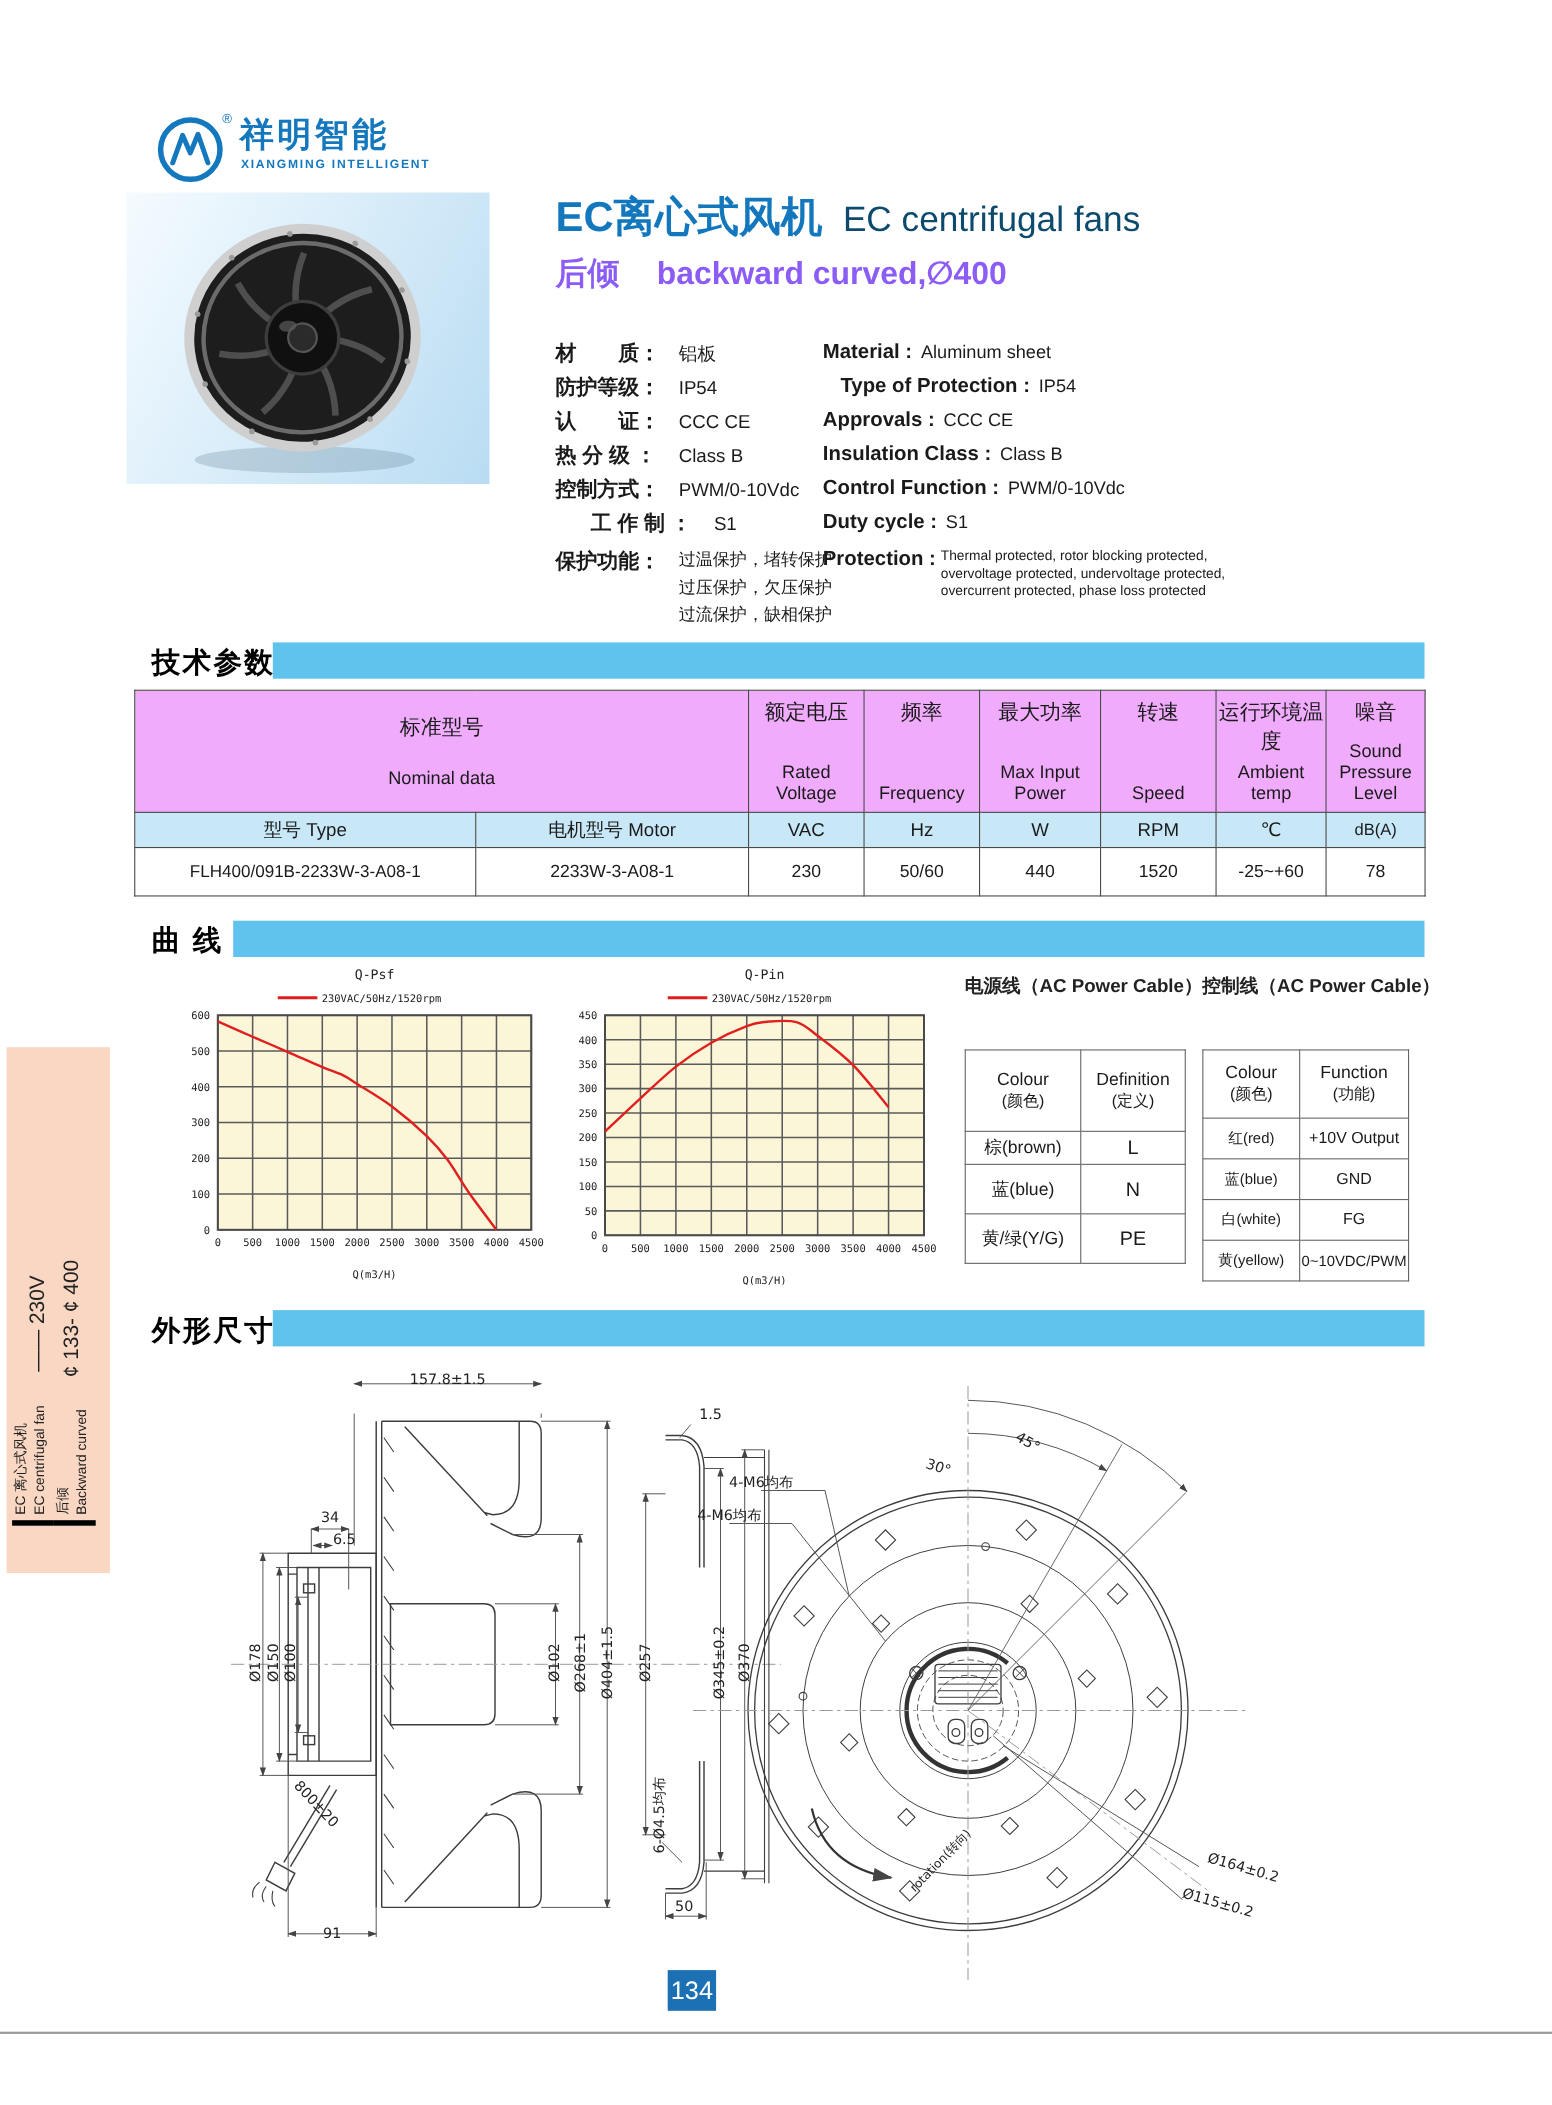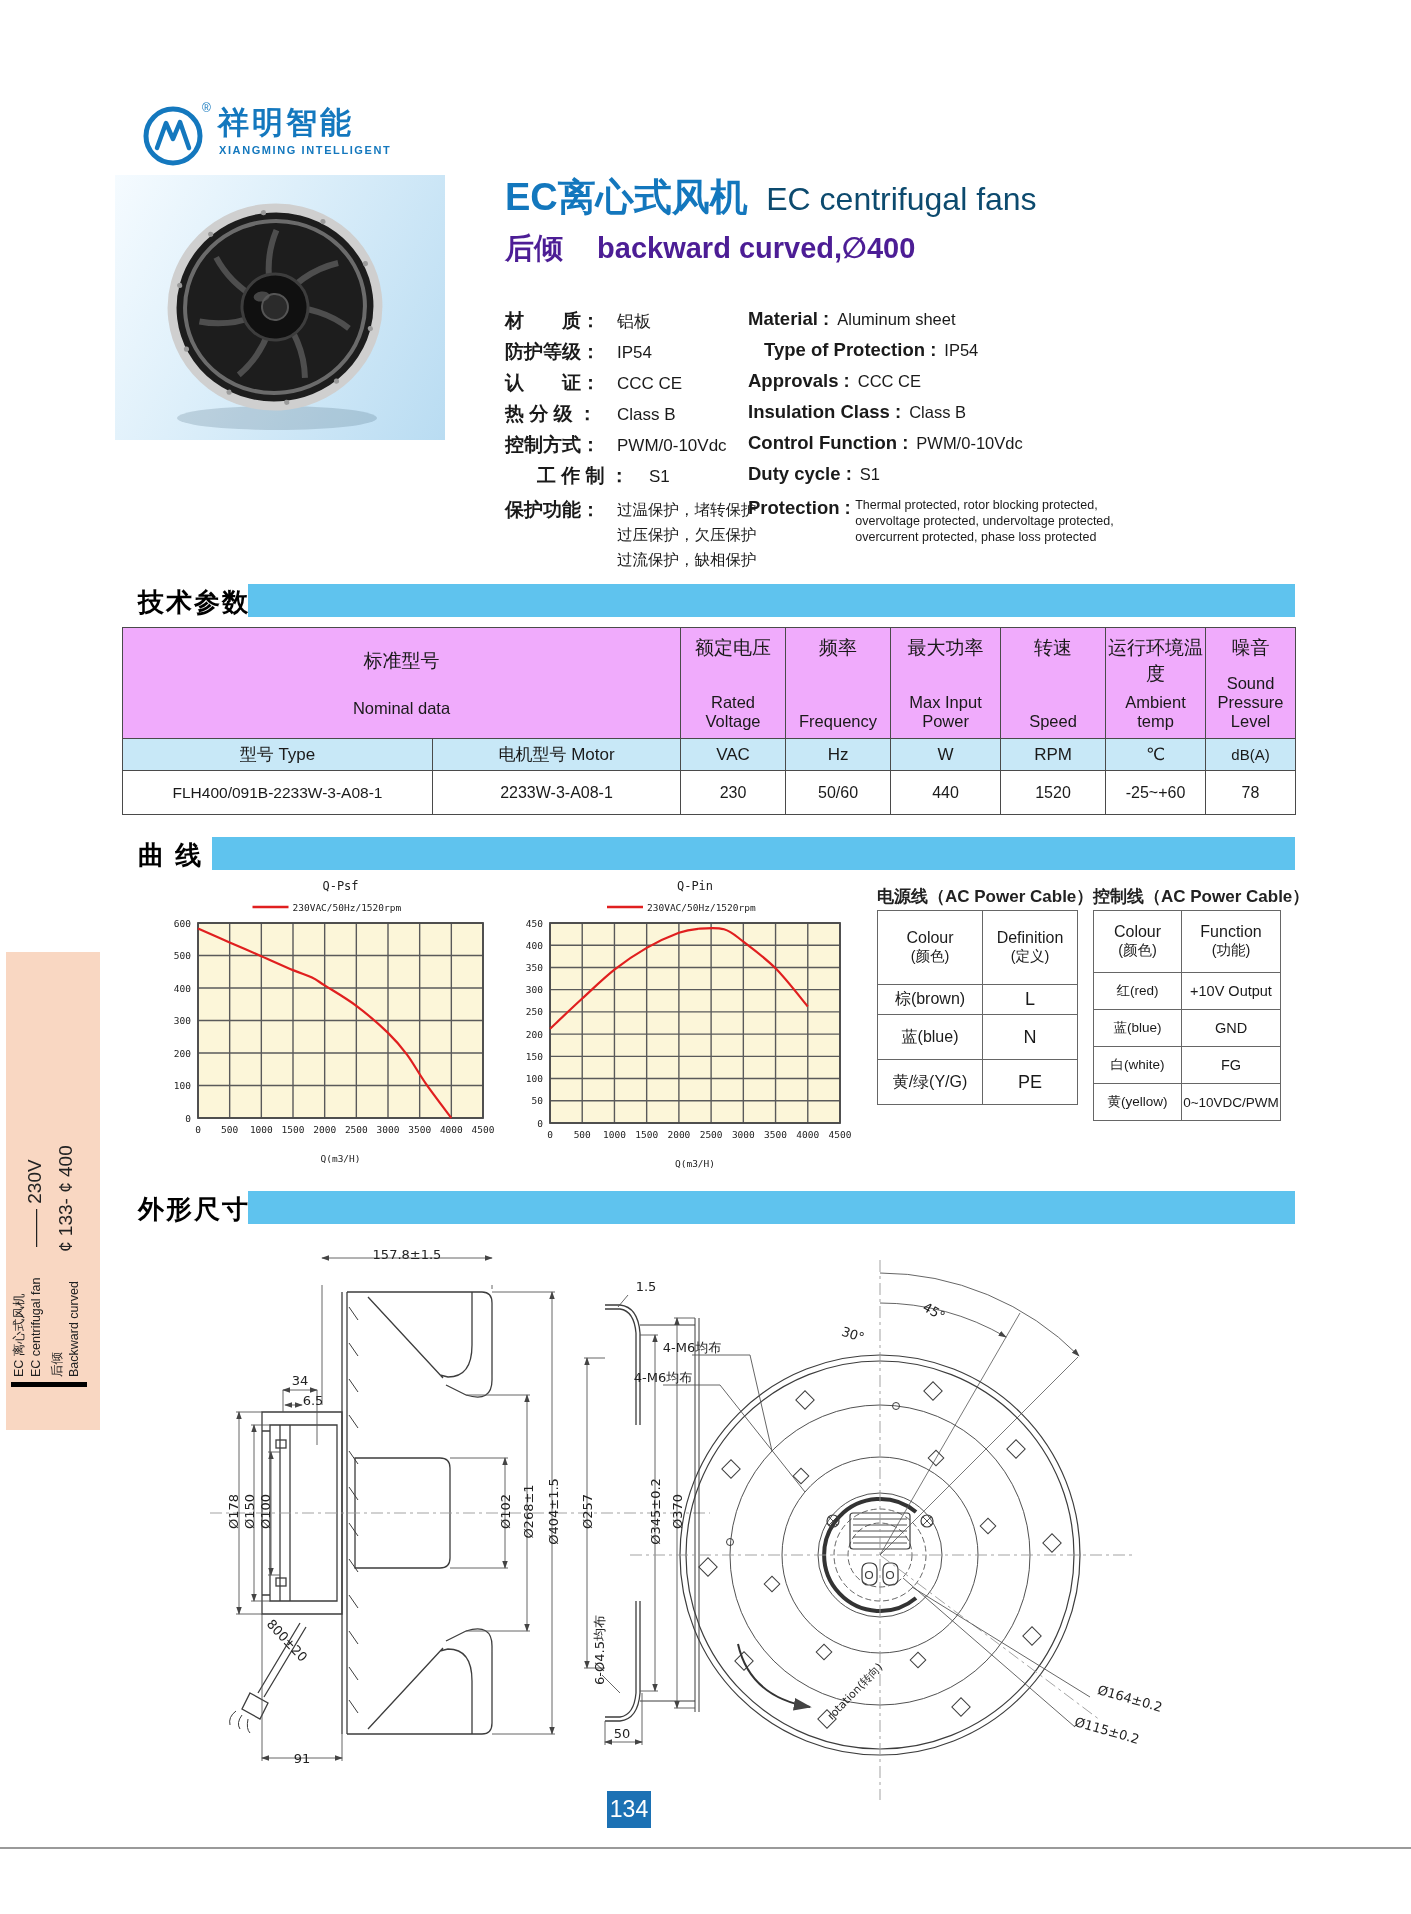--- a/index.html
+++ b/index.html
@@ -7,21 +7,21 @@
         font-family:"Liberation Sans","DejaVu Sans",sans-serif;color:#1a1a1a;}
   .abs{position:absolute;}
   
   .logo-text-cn{font-size:31px;font-weight:bold;color:#1478BE;letter-spacing:3px;line-height:34px;}
   .logo-text-en{font-size:11px;font-weight:bold;color:#1478BE;letter-spacing:1.6px;}
   
   .product-image{background:linear-gradient(118deg,#f5fbff 0%,#ddeffa 40%,#b9dcf2 100%);}
   
   .title-cn{font-size:38px;font-weight:bold;color:#1377BD;display:inline;}
   .title-en{font-size:32px;color:#0c4a6e;display:inline;margin-left:14px;}
-  .subtitle{font-size:29px;font-weight:bold;color:#4c1d95;margin-top:6px;}
+  .subtitle{font-size:29px;font-weight:bold;color:#8b5cf6;margin-top:6px;}
   .subtitle .sub-en{margin-left:26px;}
   
   .spec-row{position:absolute;white-space:nowrap;}
   .spec-label-cn{font-size:19px;font-weight:bold;display:inline-block;min-width:112px;}
   .spec-value-cn{font-size:17px;}
   .spec-label-en{font-size:18.5px;font-weight:bold;}
   .spec-value-en{font-size:16.5px;margin-left:8px;}
   .prot-lines div{font-size:15.5px;line-height:25px;}
   .prot-text{font-size:12.5px;line-height:16px;width:310px;white-space:normal;display:inline-block;vertical-align:top;}
   
@@ -34,21 +34,21 @@
   .hdr2{background:#C8E8F7;height:32px;font-size:17px;}
   .drow{background:#fff;height:44px;font-size:16px;}
   .h1cell{display:flex;flex-direction:column;justify-content:space-between;height:96px;padding:7px 2px;}
   .h1cn{font-size:19px;} .h1en{font-size:16.5px;line-height:19px;}
   
   .chart-svg{position:absolute;}
   .ctick{font:9.5px "DejaVu Sans Mono",monospace;fill:#222;}
   .ctitle{font:12px "DejaVu Sans Mono",monospace;fill:#222;}
   
   .cable-title{position:absolute;font-size:17px;font-weight:bold;color:#222;}
-  table.cable{border-collapse:collapse;table-layout:fixed;}
+  table.cable{border-collapse:collapse;table-layout:fixed;margin-top:44px;}
   table.cable td{border:1.6px solid #666;text-align:center;padding:0;}
   .cab-h-en{font-size:16px;} .cab-h-cn{font-size:14.5px;}
   
   .dim{position:absolute;font-family:"DejaVu Sans",sans-serif;font-size:13px;color:#222;text-align:center;white-space:nowrap;}
   .rot{transform:rotate(-90deg);}
   
   .sidebar-box{background:#F9D7C2;}
   .sb-rot{position:absolute;transform:rotate(-90deg);text-align:left;}
   .sb-voltage{font-size:19px;color:#222;}
   .sb-range{font-size:19px;color:#222;}

